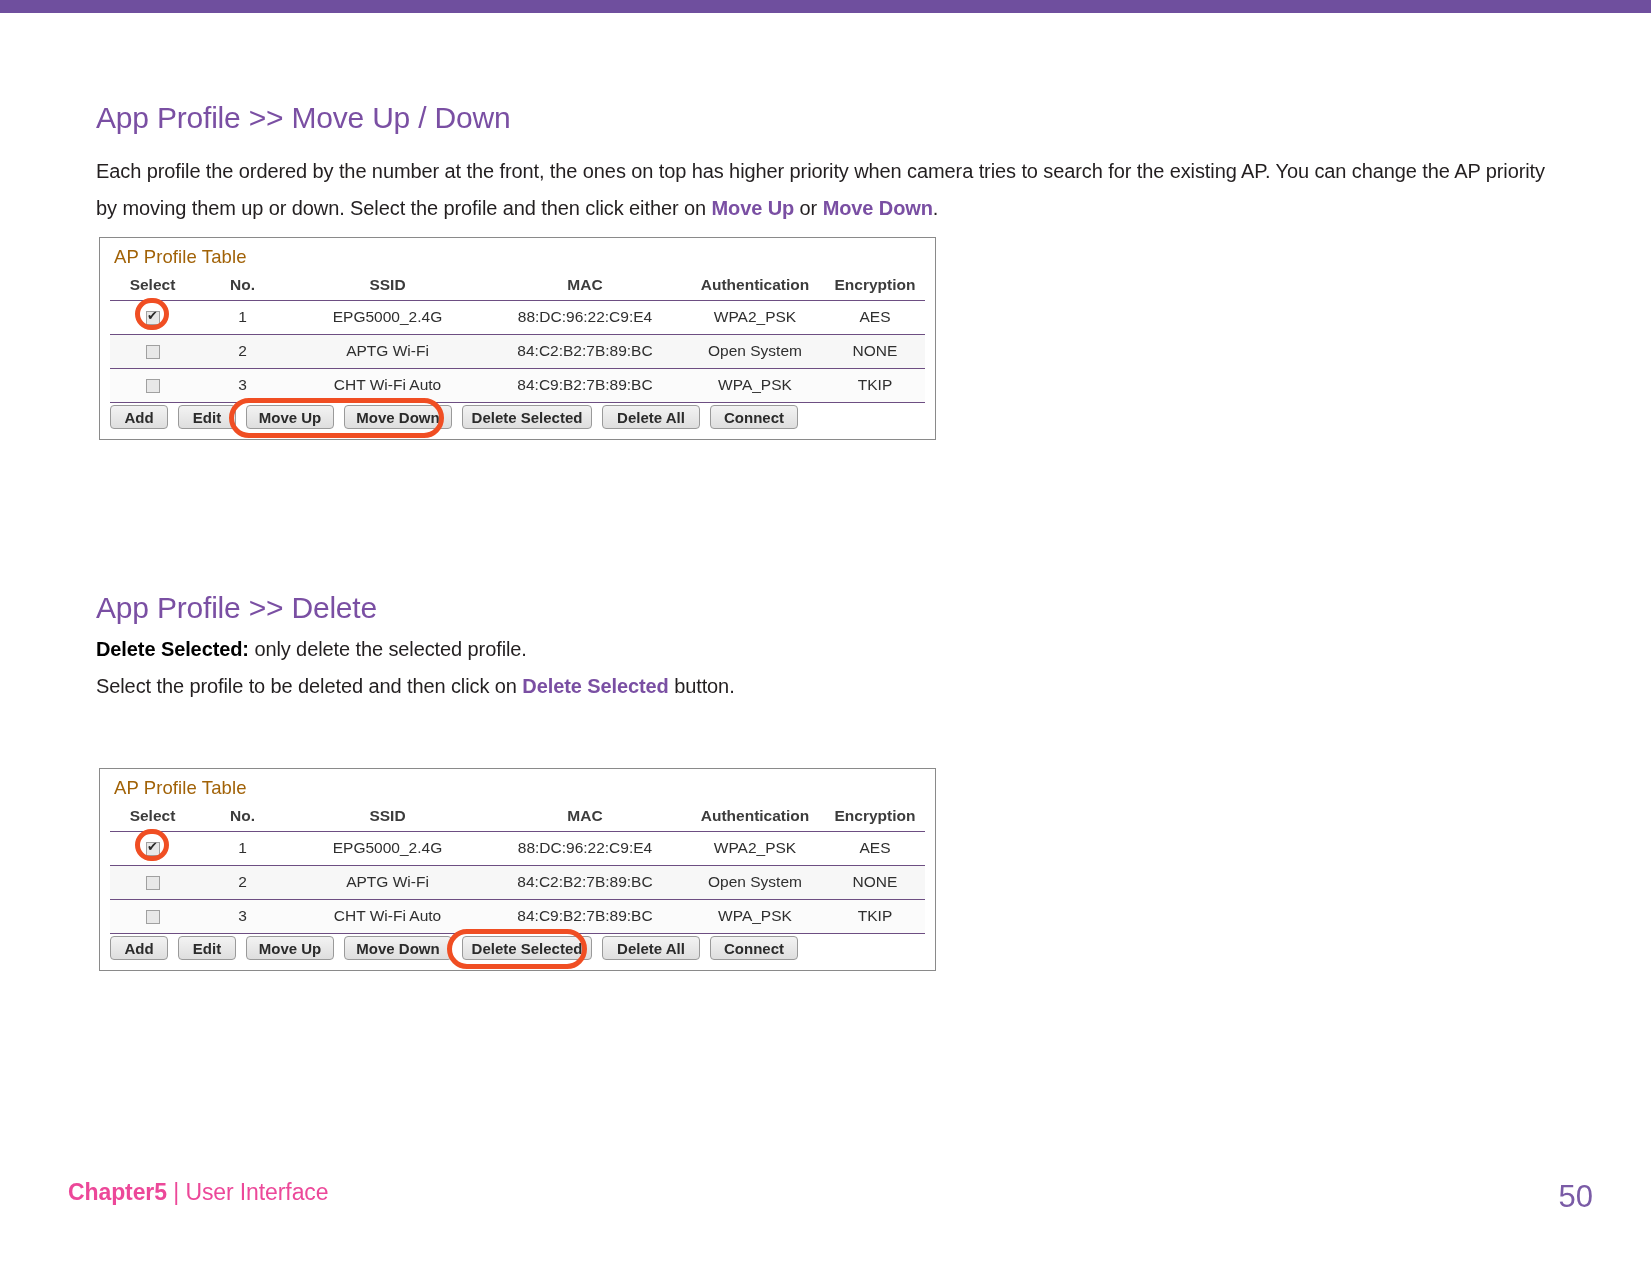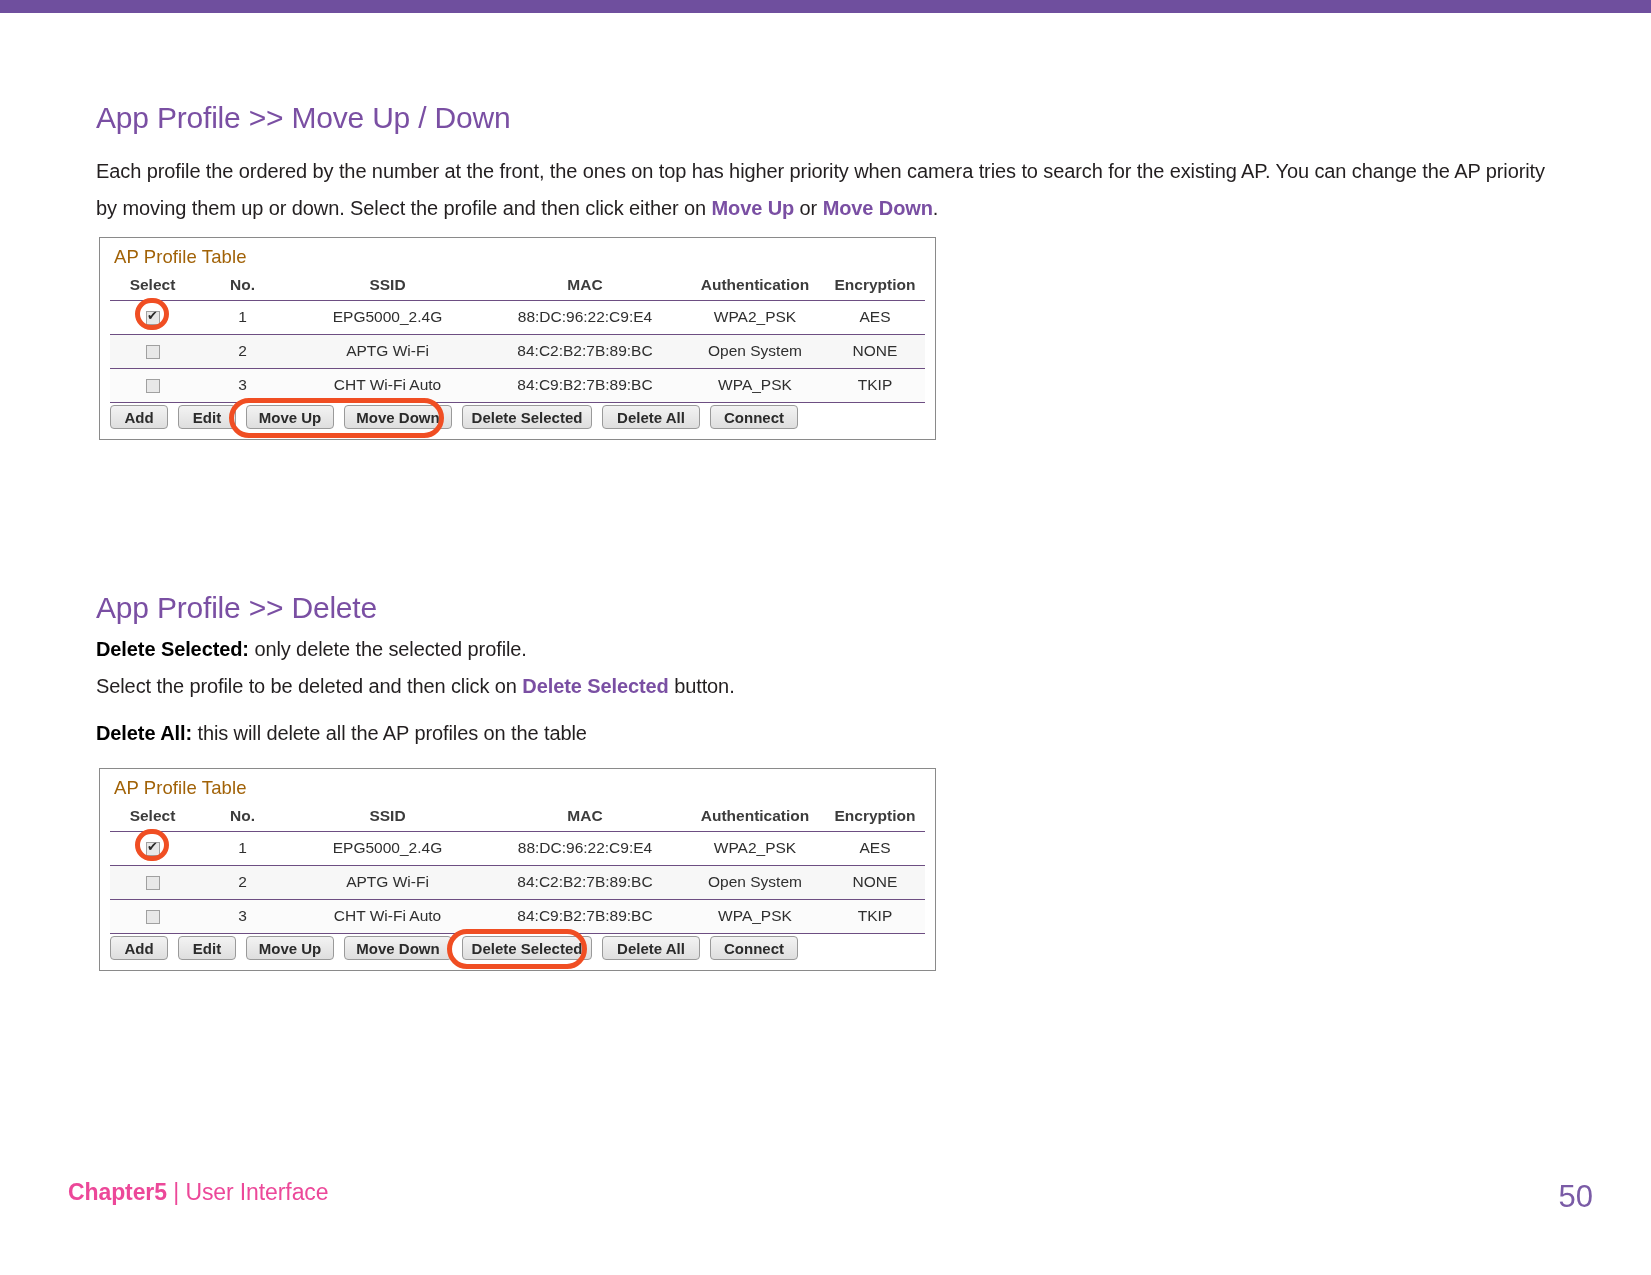--- a/index.html
+++ b/index.html
@@ -255,23 +255,20 @@
     <div class="ring-btn" style="left:129px; top:160px; width:215px; height:40px;"></div>
   </div>
 
   <div class="section-heading" style="left:96px; top:565px;margin-top:13px;">App Profile &gt;&gt; Delete</div>
 
   <div class="para" style="left:96px; top:618px; width:1460px;">
     <span class="bold">Delete Selected:</span><span> only delete the selected profile.</span><br>
     <span>Select the profile to be deleted and then click on </span><span class="hl">Delete Selected</span><span> button.</span>
   </div>
 
-  <div class="para" style="left:96px; top:702px; width:1460px;">
-    <span class="bold">Delete All:</span><span> this will delete all the AP profiles on the table</span>
-  </div>
 
   <div class="shot" id="shot2" style="left:99px; top:755px; width:837px; height:203px;">
 
     <div class="shot-title">AP Profile Table</div>
 
     <table class="ap-table">
       <thead>
         <tr>
           <th style="width:85px;">Select</th>
           <th style="width:95px;">No.</th>

